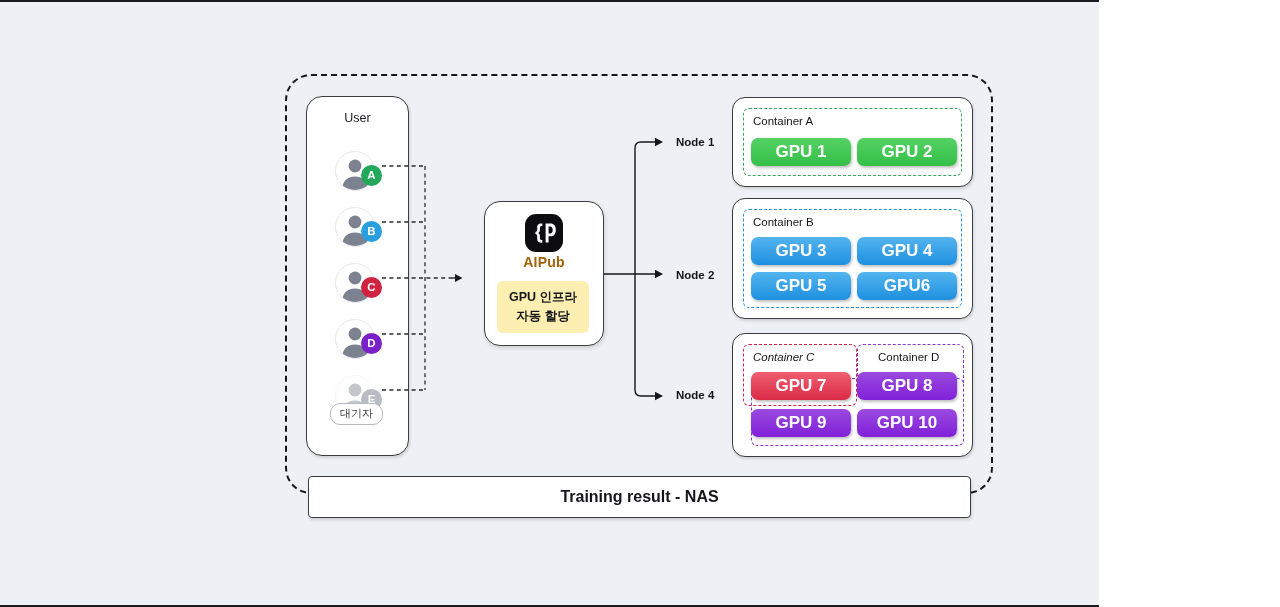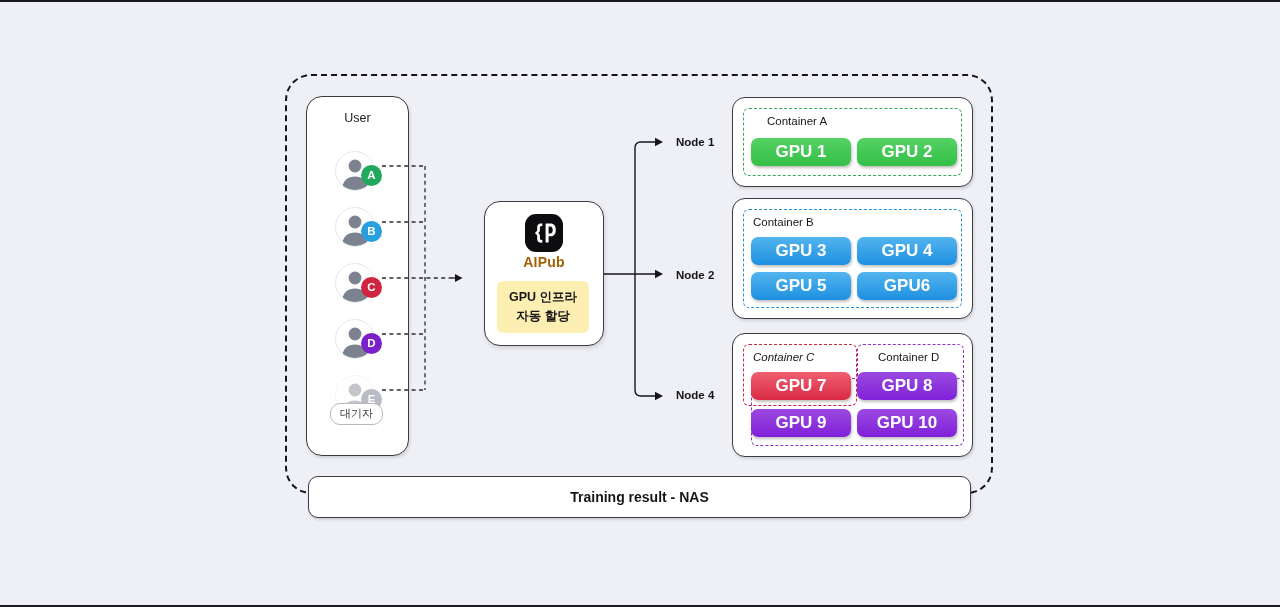--- a/index.html
+++ b/index.html
@@ -5,21 +5,21 @@
   html, body {
     margin: 0;
     padding: 0;
     background: #ffffff;
   }
   body {
     font-family: "Liberation Sans", "DejaVu Sans", sans-serif;
   }
   #canvas {
     position: relative;
-    width: 1280px;
+    width: 1099px;
     height: 607px;
     background: #eef0f5;
     border-top: 2px solid #1b1b1f;
     border-bottom: 2px solid #1b1b1f;
     box-sizing: border-box;
     overflow: hidden;
   }
 
   
   #outer-boundary {
@@ -217,27 +217,27 @@
 
   
   #nas-bar {
     position: absolute;
     left: 308px;
     top: 474px;
     width: 663px;
     height: 42px;
     background: #ffffff;
     border: 1.4px solid #3c3c42;
-    border-radius: 10px;
+    border-radius: 4px;
     box-sizing: border-box;
     box-shadow: 1px 2px 3px rgba(0,0,0,.14);
     display: flex;
     align-items: center;
     justify-content: center;
-    font-size: 14px;
+    font-size: 16px;
     font-weight: bold;
     color: #16161a;
   }
 </style>
 </head>
 <body>
 
 <div id="canvas">
 
   <div id="outer-boundary"></div>
@@ -339,21 +339,21 @@
       <path d="M635,272 V388 q0,6 6,6 H656" marker-end="url(#arrowLine)"></path>
     </g>
   </svg>
 
   <div class="node-label" style="left:676px; top:134px;">Node 1</div>
   <div class="node-label" style="left:676px; top:267px;">Node 2</div>
   <div class="node-label" style="left:676px; top:387px;">Node 4</div>
 
   <div class="node-card" id="node-card-1">
     <div class="container-box" style="left:10px; top:10px; right:10px; bottom:10px; border:1.4px dashed #38a75a;"></div>
-    <div class="container-label" style="left:34px; top:17px;">Container A</div>
+    <div class="container-label" style="left:20px; top:17px;">Container A</div>
     <div class="gpu green" style="left:18px; top:40px;">GPU 1</div>
     <div class="gpu green" style="left:124px; top:40px;">GPU 2</div>
   </div>
 
   <div class="node-card" id="node-card-2">
     <div class="container-box" style="left:10px; top:10px; right:10px; bottom:10px; border:1.4px dashed #2a8ed6;"></div>
     <div class="container-label" style="left:20px; top:17px;">Container B</div>
     <div class="gpu blue" style="left:18px; top:38px;">GPU 3</div>
     <div class="gpu blue" style="left:124px; top:38px;">GPU 4</div>
     <div class="gpu blue" style="left:18px; top:73px;">GPU 5</div>

